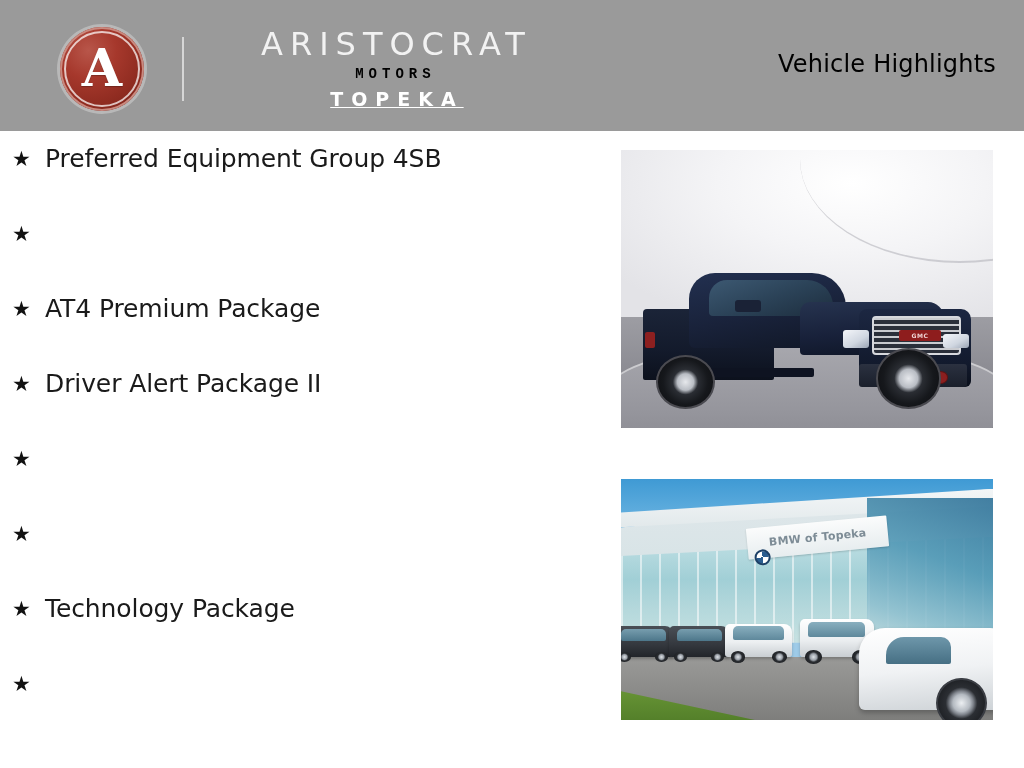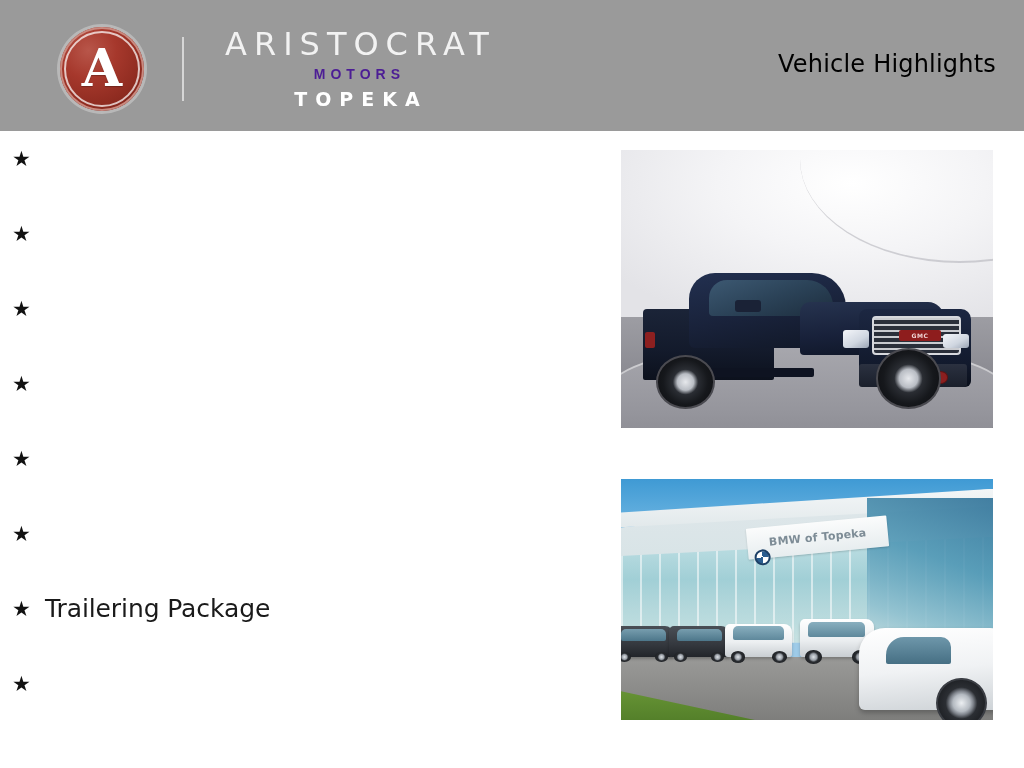--- a/index.html
+++ b/index.html
@@ -78,50 +78,52 @@
     margin-right: 34px;
     flex: 0 0 auto;
   }
 
   #brand-wordmark {
     display: flex;
     flex-direction: column;
     align-items: center;
     justify-content: center;
     padding-top: 2px;
+    margin-left: 36px;
   }
   #brand-name {
     color: #f2f2f2;
     font-size: 32px;
     font-weight: 400;
     letter-spacing: 7px;
     line-height: 1.05;
     white-space: nowrap;
     text-indent: 7px;
   }
   #brand-sub {
-    color: #4c1d95;
-    font-family: Liberation Sans, sans-serif;
+    color: #000000;
+    font-family: Liberation Mono, monospace;
     font-size: 14px;
     font-weight: 700;
     letter-spacing: 5px;
     line-height: 1.4;
     margin-top: 3px;
     white-space: nowrap;
     text-indent: 5px;
   }
   #brand-city {
     color: #ffffff;
     font-size: 19px;
     font-weight: 700;
     letter-spacing: 8px;
     line-height: 1.3;
     margin-top: 3px;
     white-space: nowrap;
     text-indent: 8px;
+    text-decoration: underline;
   }
 
   #header-title {
     position: absolute;
     right: 28px;
     top: 50px;
     color: #000000;
     font-size: 24px;
     font-weight: 400;
     letter-spacing: 0.2px;
@@ -556,45 +558,48 @@
   </div>
 
   <div id="header-title">Vehicle Highlights</div>
 
 </div>
 
 <ul id="highlights-list">
 
   <li class="highlight-item">
     <span class="bullet-star">★</span>
+    <span class="highlight-label">Preferred Equipment Group 4SB</span>
   </li>
 
   <li class="highlight-item">
     <span class="bullet-star">★</span>
   </li>
 
   <li class="highlight-item">
     <span class="bullet-star">★</span>
+    <span class="highlight-label">AT4 Premium Package</span>
   </li>
 
   <li class="highlight-item">
     <span class="bullet-star">★</span>
+    <span class="highlight-label">Driver Alert Package II</span>
   </li>
 
   <li class="highlight-item">
     <span class="bullet-star">★</span>
   </li>
 
   <li class="highlight-item">
     <span class="bullet-star">★</span>
   </li>
 
   <li class="highlight-item">
     <span class="bullet-star">★</span>
-    <span class="highlight-label">Trailering Package</span>
+    <span class="highlight-label">Technology Package</span>
   </li>
 
   <li class="highlight-item two-line">
     <span class="bullet-star">★</span>
   </li>
 
 </ul>
 
 <div id="photo-vehicle" class="photo-frame">
   <div class="showroom">

